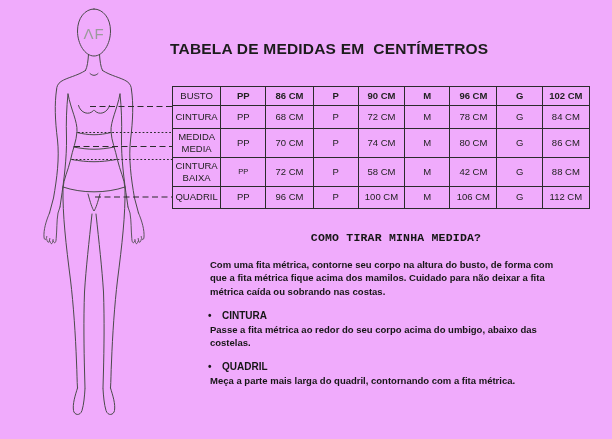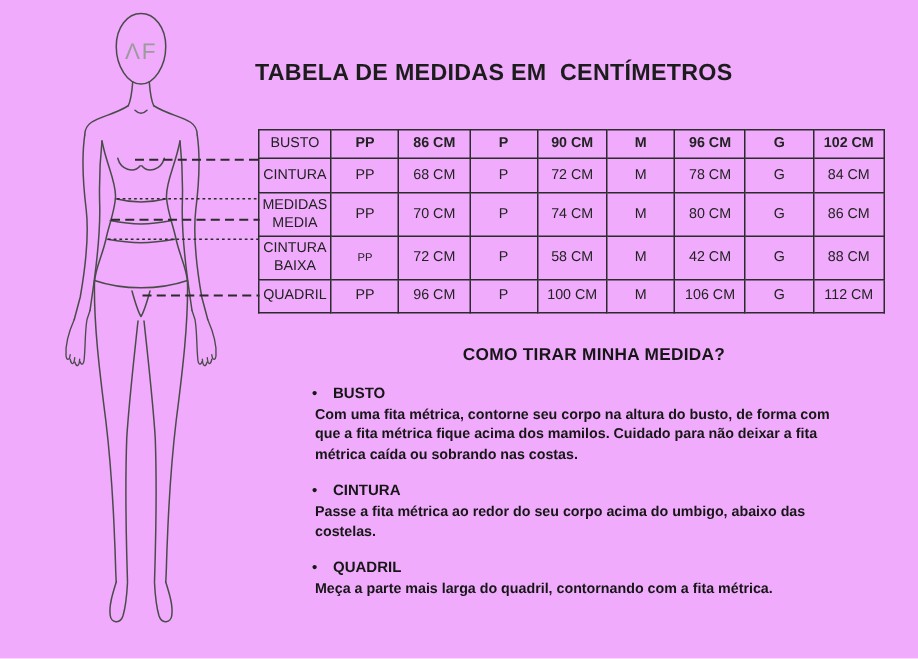--- a/index.html
+++ b/index.html
@@ -29,21 +29,21 @@
   .size-table tr:nth-child(3){height:28px;}
   .size-table tr:nth-child(4){height:28px;}
   .size-table tr:nth-child(5){height:22px;}
   .size-table .head-row td{font-weight:bold;}
   .size-table .head-row td.lbl{font-weight:normal;}
   .size-table tr:nth-child(4) td:nth-child(2){font-size:7.5px;}
   
   .instructions{position:absolute;left:200px;top:231px;width:392px;}
   .instructions h2{
     margin:0 0 14px 0;text-align:center;font-size:11.5px;font-weight:bold;
-    letter-spacing:.2px;color:#161616;
+    letter-spacing:.2px;color:#161616;font-family:Liberation Mono, monospace;
   }
   .instr-item .term-line{margin:0 0 2px 8px;font-size:10px;font-weight:bold;color:#161616;}
   .instr-item .bullet{display:inline-block;width:14px;font-size:10px;}
   .instr-item p{
     margin:2px 0 12px 10px;max-width:346px;
     font-size:9.5px;font-weight:bold;line-height:1.4;color:#161616;
   }
 </style>
 </head>
 <body>
@@ -137,21 +137,21 @@
         <td>PP</td>
         <td>68 CM</td>
         <td>P</td>
         <td>72 CM</td>
         <td>M</td>
         <td>78 CM</td>
         <td>G</td>
         <td>84 CM</td>
       </tr>
       <tr>
-        <td class="lbl">MEDIDAS MEDIA</td>
+        <td class="lbl">MEDIDA MEDIA</td>
         <td>PP</td>
         <td>70 CM</td>
         <td>P</td>
         <td>74 CM</td>
         <td>M</td>
         <td>80 CM</td>
         <td>G</td>
         <td>86 CM</td>
       </tr>
       <tr>
@@ -176,23 +176,20 @@
         <td>G</td>
         <td>112 CM</td>
       </tr>
     </tbody>
   </table>
 
   <section class="instructions">
     <h2>COMO TIRAR MINHA MEDIDA?</h2>
 
     <div class="instr-item">
-      <div class="term-line">
-        <span class="bullet">•</span><span>BUSTO</span>
-      </div>
       <p>Com uma fita métrica, contorne seu corpo na altura do busto, de forma com que a fita métrica fique acima dos mamilos. Cuidado para não deixar a fita métrica caída ou sobrando nas costas.</p>
     </div>
 
     <div class="instr-item">
       <div class="term-line">
         <span class="bullet">•</span><span>CINTURA</span>
       </div>
       <p>Passe a fita métrica ao redor do seu corpo acima do umbigo, abaixo das costelas.</p>
     </div>
 

